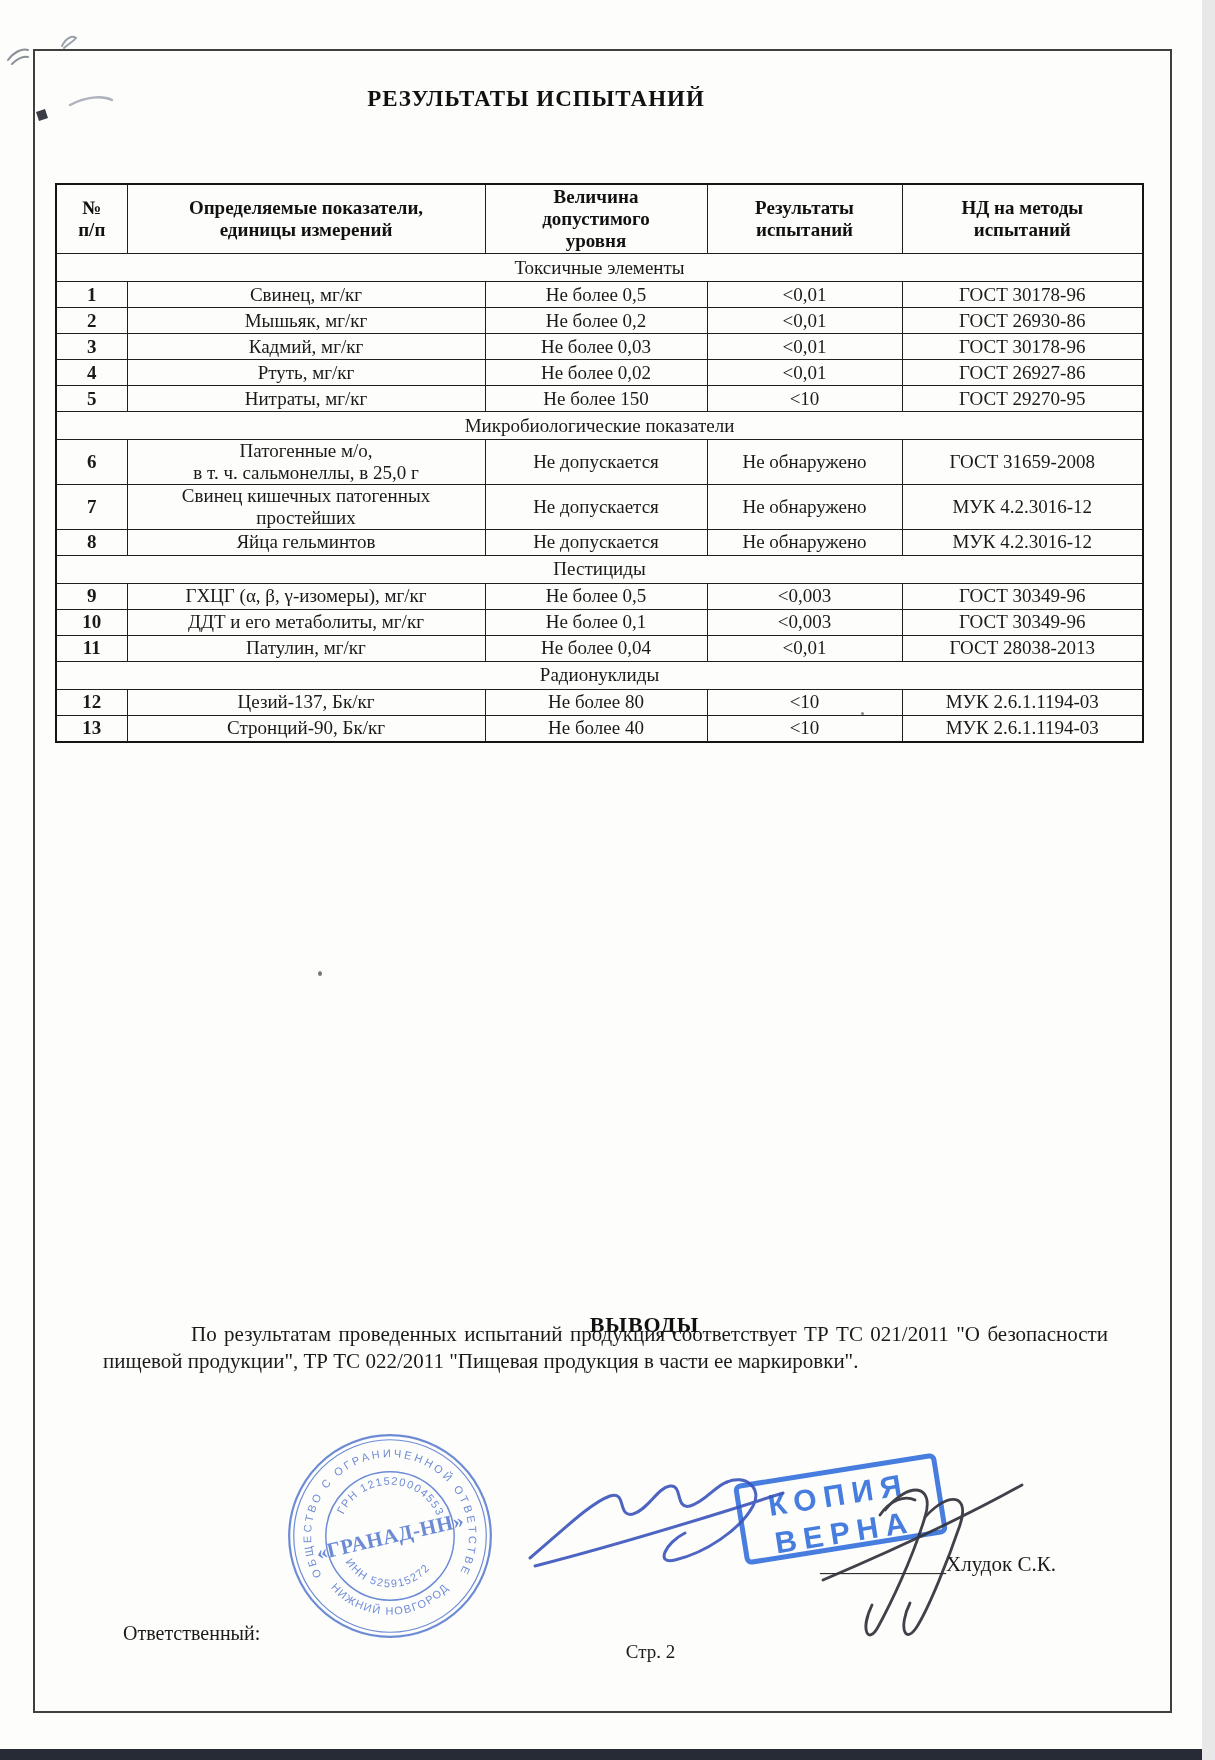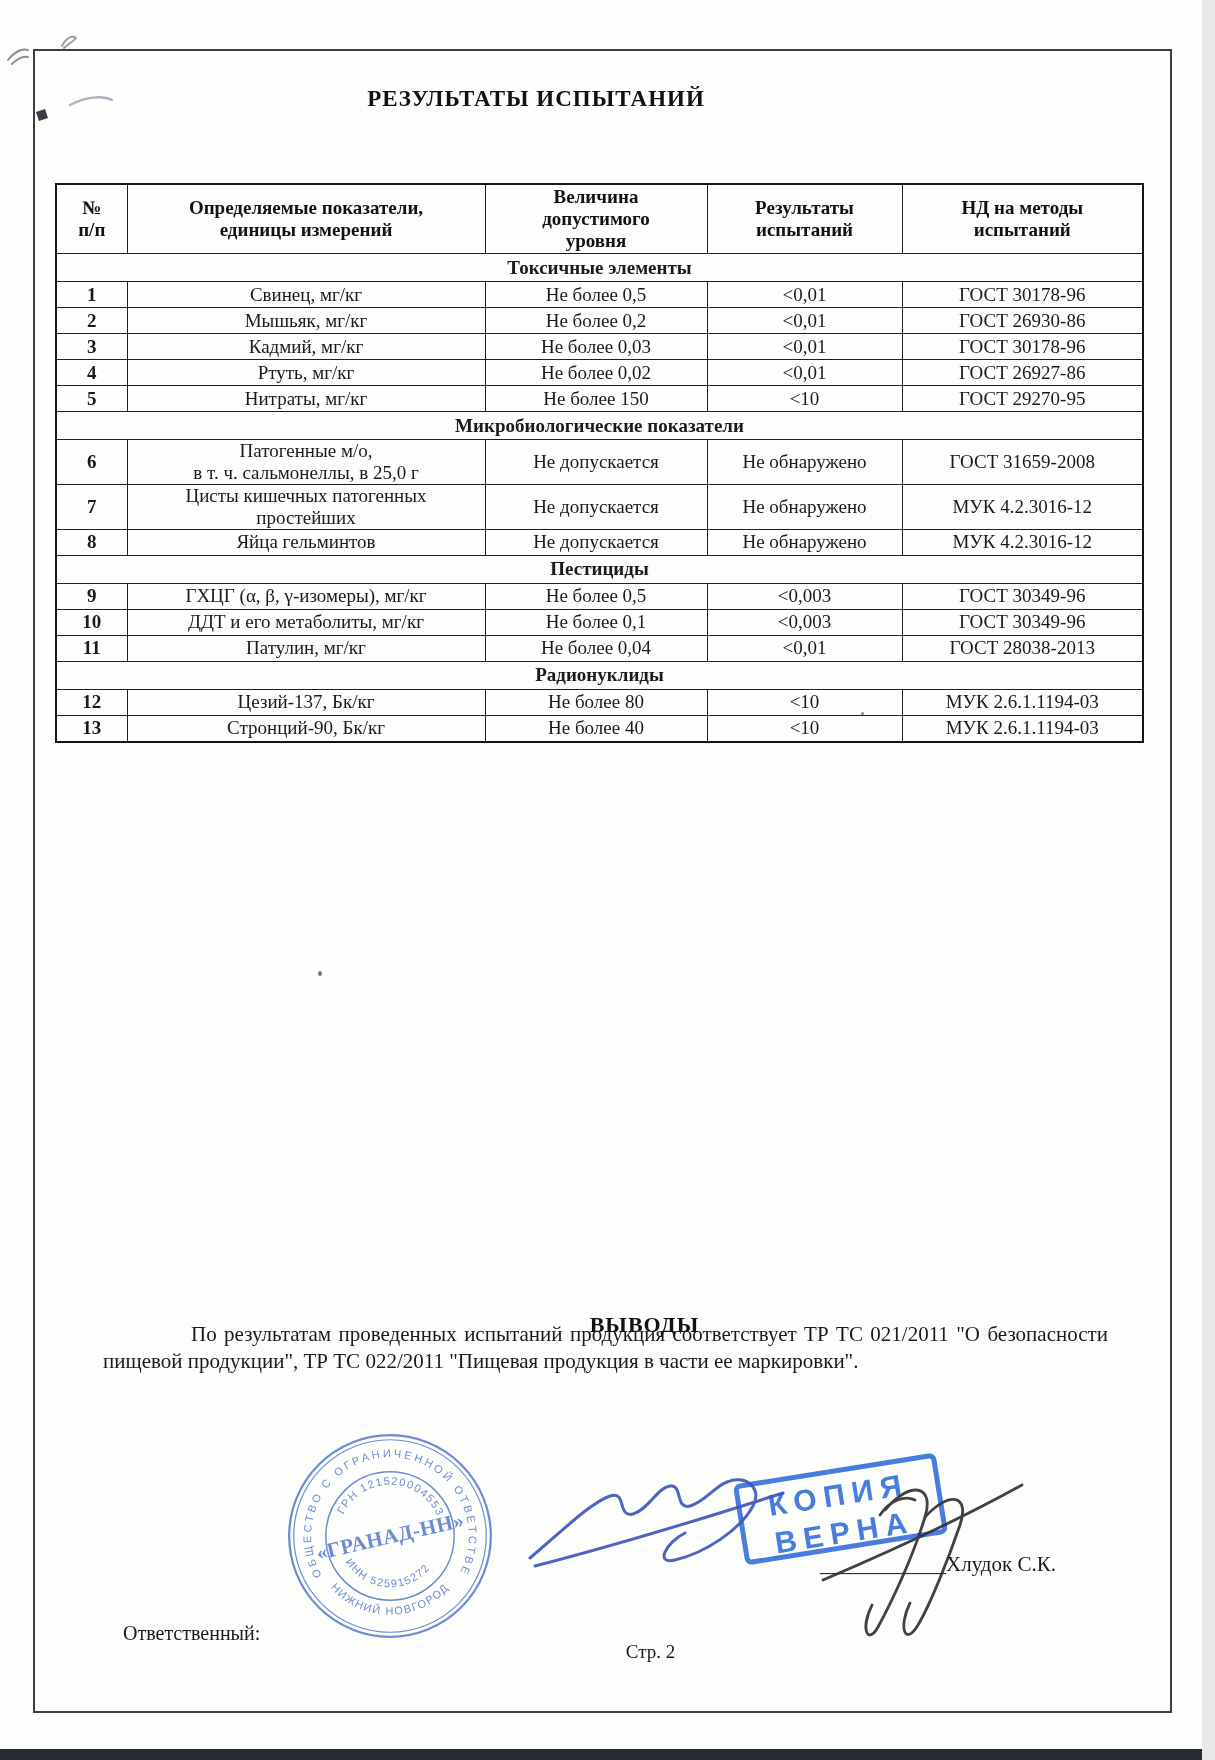--- a/index.html
+++ b/index.html
@@ -8,21 +8,21 @@
   .frame{position:absolute;left:33px;top:49px;width:1135px;height:1660px;border:2px solid #3f3f3f;}
   .title{position:absolute;top:86px;left:0;width:1072px;text-align:center;
          font-size:23px;font-weight:bold;letter-spacing:1px;color:#111;}
   table.results{position:absolute;left:55px;top:183px;width:1087px;border-collapse:collapse;
         table-layout:fixed;font-size:19px;}
   table.results th, table.results td{border:1px solid #1f1f1f;text-align:center;vertical-align:middle;
         padding:0 4px;line-height:1.15;}
   table.results{border:2px solid #151515;}
   table.results th{font-weight:bold;white-space:pre-line;height:68px;color:#111;}
   table.results td{white-space:pre-line;}
-  tr.section-row td{font-weight:bold;height:27px;}
+  tr.section-row td{font-weight:normal;height:27px;}
   tr.data-row td{height:25px;}
   tr.data-row.tall-1 td{height:44px;}
   tr.data-row.tall-2 td{height:43px;}
   td.num{font-weight:bold;}
   .conclusions-heading{position:absolute;top:1312px;left:33px;width:1139px;text-align:center;
         font-size:22px;font-weight:bold;letter-spacing:1px;color:#111;padding-left:42px;}
   .conclusions-text{position:absolute;top:1321px;left:103px;width:1005px;font-size:21px;
         line-height:27px;text-align:justify;text-indent:88px;}
   .responsible-label{position:absolute;left:123px;top:1622px;font-size:20px;}
   .sig-line-block{position:absolute;left:820px;top:1552px;font-size:21px;white-space:nowrap;}
@@ -123,21 +123,21 @@
         <tr class="data-row tall-1">
           <td class="num">6</td>
           <td>Патогенные м/о,
 в т. ч. сальмонеллы, в 25,0 г</td>
           <td>Не допускается</td>
           <td>Не обнаружено</td>
           <td>ГОСТ 31659-2008</td>
         </tr>
         <tr class="data-row tall-2">
           <td class="num">7</td>
-          <td>Цисты кишечных патогенных
+          <td>Свинец кишечных патогенных
 простейших</td>
           <td>Не допускается</td>
           <td>Не обнаружено</td>
           <td>МУК 4.2.3016-12</td>
         </tr>
         <tr class="data-row">
           <td class="num">8</td>
           <td>Яйца гельминтов</td>
           <td>Не допускается</td>
           <td>Не обнаружено</td>

